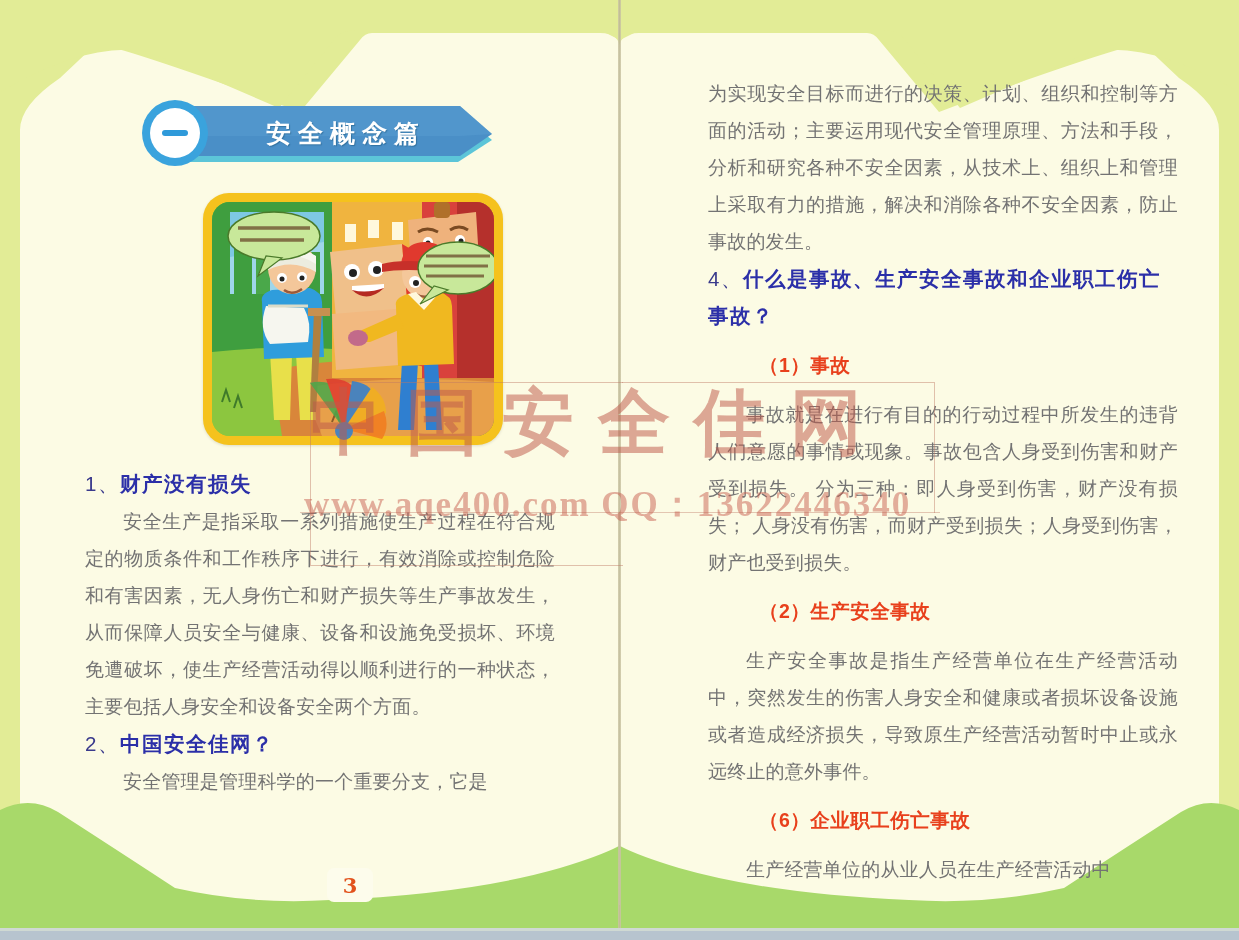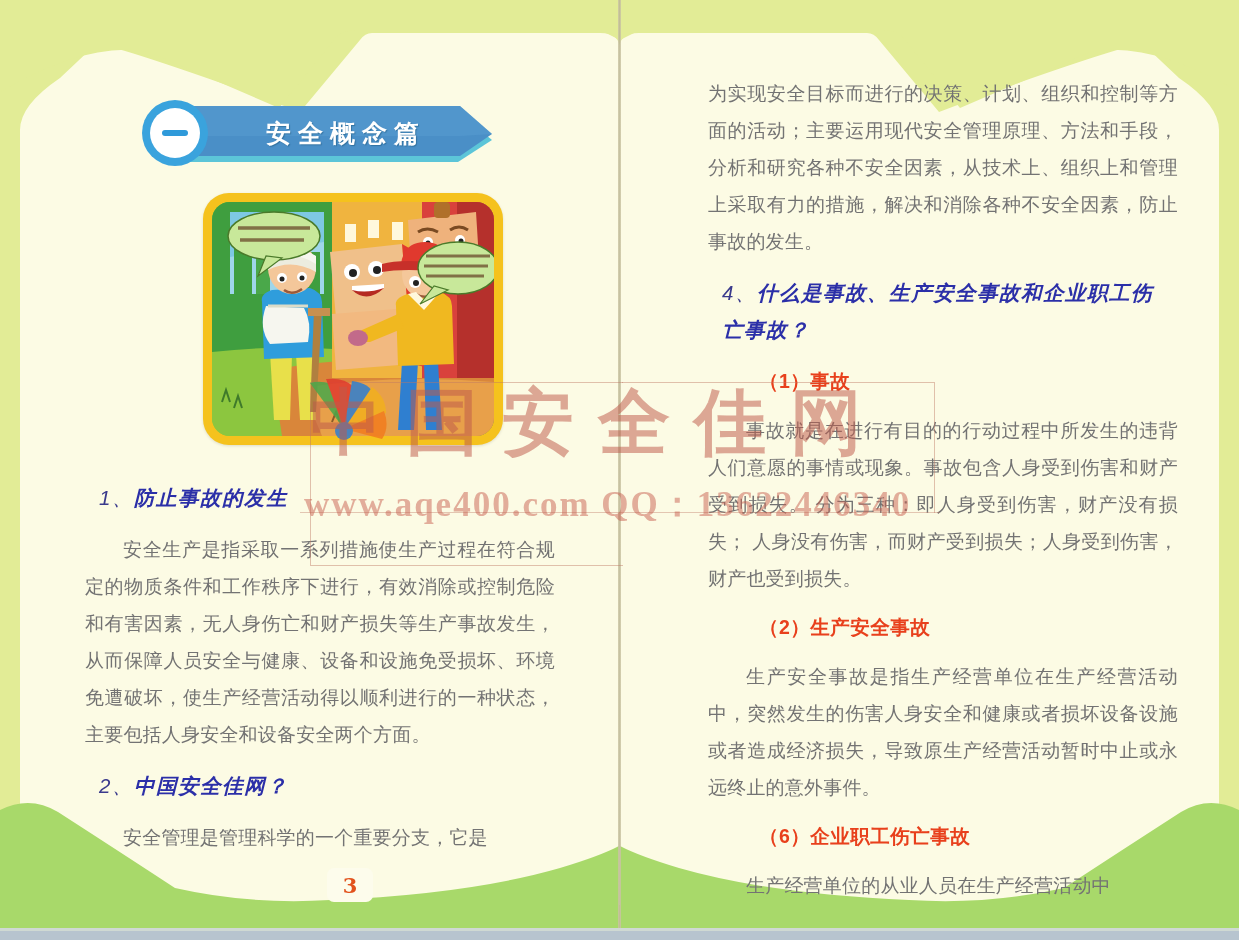--- a/index.html
+++ b/index.html
@@ -52,21 +52,21 @@
   .para{
     font-size:19px;line-height:37px;color:#737373;
     font-family:"Liberation Sans","DejaVu Sans",sans-serif;
     text-align:justify;text-indent:2em;margin:0;
     letter-spacing:.2px;
   }
   .para.noindent{text-indent:0;}
   .h-blue{
     font-size:20.5px;line-height:37px;color:#2b2fa8;font-weight:bold;
     font-family:"DejaVu Serif","Liberation Serif",serif;
-    margin:14px;letter-spacing:1.5px;font-style:italic;
+    margin:0;letter-spacing:1.5px;
   }
   .h-blue .num{color:#3a3a8c;font-weight:normal;font-family:"Liberation Sans",sans-serif;}
   .h-red{
     font-size:19.5px;line-height:37px;color:#e8401c;font-weight:bold;
     margin:12px;text-indent:2em;letter-spacing:.5px;
   }
 
   .txt-left{position:absolute;left:45px;top:465px;width:470px;}
   .txt-right{position:absolute;left:48px;top:75px;width:470px;}
 
@@ -269,21 +269,21 @@
             <path d="M214,54 H278 M212,64 H276 M214,74 H272" stroke="#6a4a2a" stroke-width="3.2" opacity=".75"></path>
           </g>
 
           <path d="M10,200 l4,-12 l4,12 M22,206 l4,-12 l4,12" stroke="#3f7a2a" stroke-width="2" fill="none"></path>
           <path d="M120,220 l4,-10 l4,10" stroke="#8a5a2a" stroke-width="2" fill="none"></path>
         </svg>
       </div>
     </div>
 
     <div class="txt-left">
-      <p class="h-blue"><span class="num">1、</span><span>防止事故的发生</span></p>
+      <p class="h-blue"><span class="num">1、</span><span>财产没有损失</span></p>
       <p class="para">安全生产是指采取一系列措施使生产过程在符合规定的物质条件和工作秩序下进行，有效消除或控制危险和有害因素，无人身伤亡和财产损失等生产事故发生，从而保障人员安全与健康、设备和设施免受损坏、环境免遭破坏，使生产经营活动得以顺利进行的一种状态，主要包括人身安全和设备安全两个方面。</p>
       <p class="h-blue"><span class="num">2、</span><span>中国安全佳网？</span></p>
       <p class="para">安全管理是管理科学的一个重要分支，它是</p>
     </div>
 
     <div class="pagenum pagenum-l">3</div>
   </div>
 
   <div class="col col-right">
     <div class="txt-right">

